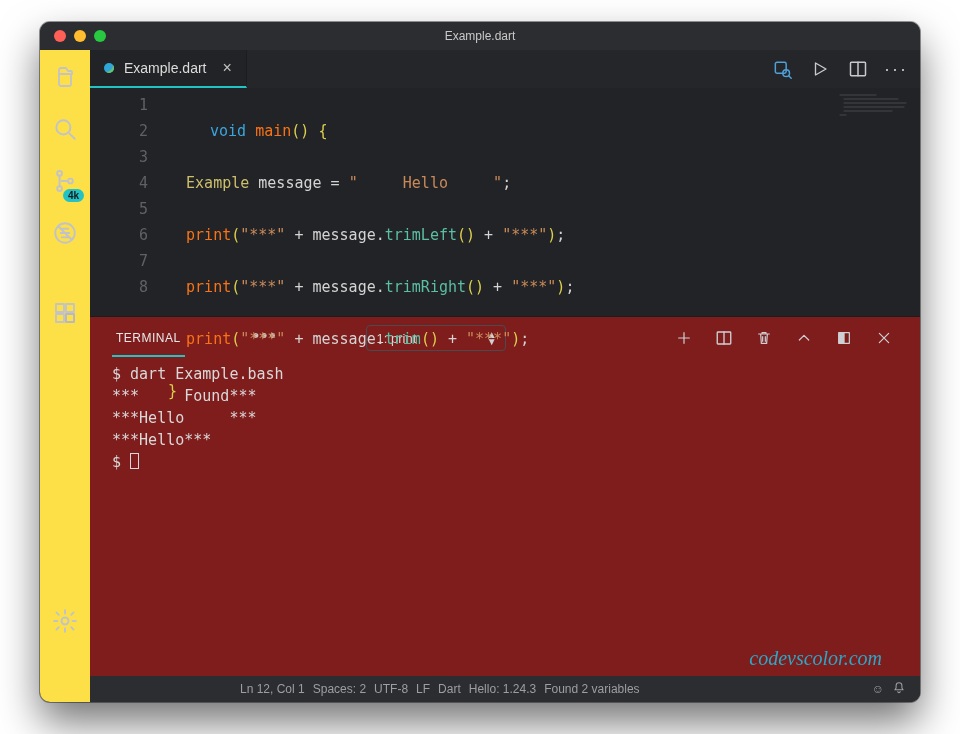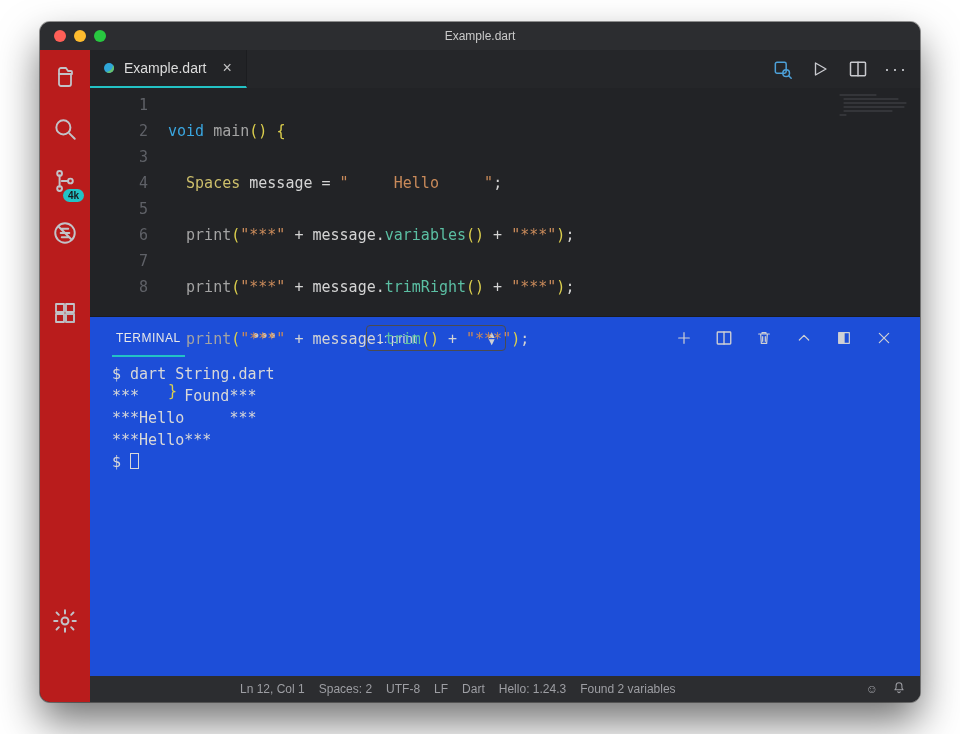--- a/index.html
+++ b/index.html
@@ -10,58 +10,58 @@
     box-shadow: 0 20px 40px rgba(0,0,0,.55), 0 0 0 1px rgba(0,0,0,.4);
     display: flex; flex-direction: column;
   }
   
   .titlebar { height: 28px; background: #2c2d30; display:flex; align-items:center; position:relative; flex:0 0 auto; }
   .traffic { display:flex; gap:8px; padding-left:14px; }
   .tdot { width:12px; height:12px; border-radius:50%; }
   .title { position:absolute; left:0; right:0; text-align:center; color:#c9c9c9; font-size:12px; }
   
   .body { flex:1; display:flex; min-height:0; }
-  .activity { width:50px; background:#b91c1c; display:flex; flex-direction:column; align-items:center; padding-top:14px; gap:26px; color:#c2c3c8; position:relative; }
+  .activity { width:50px; background:#fde047; display:flex; flex-direction:column; align-items:center; padding-top:14px; gap:26px; color:#c2c3c8; position:relative; }
   .activity .ic { width:26px; height:26px; display:flex; align-items:center; justify-content:center; position:relative; cursor:pointer; }
   .activity .ic svg { display:block; }
   .badge { position:absolute; bottom:-8px; right:-6px; background:#23c2c5; color:#1b1b1d; border-radius:10px; font-size:10px; font-weight:600; padding:1px 5px; }
   .gear { margin-top:auto; margin-bottom:68px; }
   .main { flex:1; display:flex; flex-direction:column; min-width:0; background:#222326; }
   
   .tabbar { height:38px; display:flex; align-items:stretch; background:#252629; }
   .tab { display:flex; align-items:center; gap:10px; padding:0 14px; color:#dcdcdc; font-size:14px; border-bottom:2px solid #23c2c5; background:#222326; border-right:1px solid #1c1d20; }
   .tab .dot { width:10px; height:10px; border-radius:50%; background:#2fa6d8; box-shadow: -3px -3px 0 -2px #6ac36a inset; }
   .tab .close { font-size:16px; color:#c2c2c2; margin-left:6px; }
   .tabactions { margin-left:auto; display:flex; align-items:center; gap:18px; padding-right:14px; color:#c8c9ce; }
   .tabactions .ic, .termacts .ic { width:20px; height:20px; display:flex; align-items:center; justify-content:center; cursor:pointer; }
   
   .editor { flex:0 0 auto; display:flex; font-family: "Menlo","Consolas",monospace; font-size:15px; line-height:26px; position:relative; padding-top:4px; padding-left:30px; height:228px; }
   .gutter { width:36px; text-align:right; color:#5f6167; padding-right:8px; user-select:none; }
   .code { flex:1; white-space:pre; color:#d4d4d4; padding-left:12px; }
-  .kw   { color:#3aa6e0; }
+  .kw   { color:#3aa6e0;margin-left:42px; }
   .type { color:#cdbf6b; }
   .id   { color:#d4d4d4; }
   .str  { color:#c98a5a; }
-  .fn   { color:#a3a3a3; }
+  .fn   { color:#f97316; }
   .mth  { color:#5bbfa3; }
   .pun  { color:#d4d4d4; }
   .brc  { color:#dccf4d; }
   .minimap { position:absolute; right:4px; top:4px; width:80px; height:30px; opacity:.5; }
   
-  .panel { flex:1; display:flex; flex-direction:column; border-top:1px solid #1b1c1f; background:#1d4ed8; min-height:0; }
+  .panel { flex:1; display:flex; flex-direction:column; border-top:1px solid #1b1c1f; background:#7f1d1d; min-height:0; }
   .panelhdr { height:42px; display:flex; align-items:center; padding:0 22px 0 22px; gap:18px; color:#c6c7cc; font-size:12px; }
   .ptab { font-size:12px; letter-spacing:.5px; padding:12px 4px 10px; border-bottom:2px solid #23c2c5; color:#e8e8e8; }
   .pell { font-size:18px; color:#c6c7cc; letter-spacing:2px; padding-bottom:4px; margin-left:50px; cursor:pointer; }
   .tsel { margin-left:70px; display:flex; align-items:center; gap:10px; border:1px solid #4a4b50; border-radius:4px; height:26px; padding:0 8px 0 10px; font-size:13px; color:#d7d7d7; min-width:140px; justify-content:space-between; }
   .chev { font-size:10px; line-height:8px; display:flex; flex-direction:column; color:#cfd0d4; }
   .termacts { margin-left:auto; display:flex; align-items:center; gap:20px; color:#cfd0d4; padding-right:4px; }
   .term { flex:1; font-family:"Menlo","Consolas",monospace; font-size:15px; line-height:22px; color:#d8d8d8; padding:4px 22px 0 22px; white-space:pre; overflow:hidden; }
   .cursor { display:inline-block; width:9px; height:16px; border:1px solid #d8d8d8; vertical-align:-2px; }
   
-  .status { height:26px; background:#2c2d30; color:#9d9ea3; display:flex; align-items:center; font-size:12px; padding:0 14px 0 0; gap:14px;justify-content:space-between; }
+  .status { height:26px; background:#2c2d30; color:#9d9ea3; display:flex; align-items:center; font-size:12px; padding:0 14px 0 0; gap:8px;justify-content:space-between; }
   .status .spacer { flex:1; }
   .status .item { white-space:nowrap; }
   .status .item.first { margin-left:150px; }
   .watermark { position:absolute; right:38px; bottom:32px; color:#2aa8c9; font-family:"Comic Sans MS","Segoe Script",cursive; font-size:20px; font-style:italic; }
   svg { stroke:currentColor; fill:none; stroke-width:1.8; stroke-linecap:round; stroke-linejoin:round; }
 </style>
 </head>
 <body>
 
 <div class="shell">
@@ -158,22 +158,22 @@
             <div>2</div>
             <div>3</div>
             <div>4</div>
             <div>5</div>
             <div>6</div>
             <div>7</div>
             <div>8</div>
         </div>
         <div class="code">
 <div><span class="kw">void</span> <span class="fn">main</span><span class="brc">() </span><span class="brc">{</span></div>
-<div>  <span class="type">Spaces</span><span class="id"> message </span><span class="pun">= </span><span class="str">"     Hello     "</span><span class="pun">;</span></div>
-<div>  <span class="fn">print</span><span class="brc">(</span><span class="str">"***"</span><span class="pun"> + </span><span class="id">message</span><span class="pun">.</span><span class="mth">variables</span><span class="brc">()</span><span class="pun"> + </span><span class="str">"***"</span><span class="brc">)</span><span class="pun">;</span></div>
+<div>  <span class="type">Example</span><span class="id"> message </span><span class="pun">= </span><span class="str">"     Hello     "</span><span class="pun">;</span></div>
+<div>  <span class="fn">print</span><span class="brc">(</span><span class="str">"***"</span><span class="pun"> + </span><span class="id">message</span><span class="pun">.</span><span class="mth">trimLeft</span><span class="brc">()</span><span class="pun"> + </span><span class="str">"***"</span><span class="brc">)</span><span class="pun">;</span></div>
 <div>  <span class="fn">print</span><span class="brc">(</span><span class="str">"***"</span><span class="pun"> + </span><span class="id">message</span><span class="pun">.</span><span class="mth">trimRight</span><span class="brc">()</span><span class="pun"> + </span><span class="str">"***"</span><span class="brc">)</span><span class="pun">;</span></div>
 <div>  <span class="fn">print</span><span class="brc">(</span><span class="str">"***"</span><span class="pun"> + </span><span class="id">message</span><span class="pun">.</span><span class="mth">trim</span><span class="brc">()</span><span class="pun"> + </span><span class="str">"***"</span><span class="brc">)</span><span class="pun">;</span></div>
 <div><span class="brc">}</span></div>
 <div> </div>
 <div> </div>
         </div>
         <svg class="minimap" viewBox="0 0 80 30">
             <g stroke="#6a6c72" stroke-width="1">
               <line x1="4" y1="3" x2="40" y2="3"></line>
               <line x1="8" y1="7" x2="62" y2="7"></line>
@@ -221,21 +221,21 @@
                   <rect x="4" y="4" width="9" height="16" fill="#cfd0d4" stroke="none"></rect>
                 </svg>
               </span>
             <span class="ic">
                 <svg width="16" height="16" viewBox="0 0 24 24">
                   <path d="M5 5l14 14M19 5L5 19"></path>
                 </svg>
               </span>
           </div>
         </div>
-        <div class="term"><span>$ dart String.dart</span>
+        <div class="term"><span>$ dart Example.bash</span>
 <span>***     Found***</span>
 <span>***Hello     ***</span>
 <span>***Hello***</span>
 <span>$ </span><span class="cursor"></span></div>
       </div>
 
       <div class="status">
         <span class="item first">Ln 12, Col 1</span>
         <span class="item">Spaces: 2</span>
         <span class="item">UTF-8</span>
@@ -245,13 +245,14 @@
         <span class="item">Found 2 variables</span>
         <span class="spacer"></span>
         <span class="item">☺</span>
         <span class="item"><svg width="14" height="14" viewBox="0 0 24 24" fill="#9d9ea3" stroke="none">
               <path d="M12 3a5 5 0 0 0-5 5v4l-2 3h14l-2-3V8a5 5 0 0 0-5-5zM10 18a2 2 0 0 0 4 0"></path>
             </svg></span>
       </div>
     </div>
   </div>
 
+  <div class="watermark">codevscolor.com</div>
 </div>
 
 </body></html>

